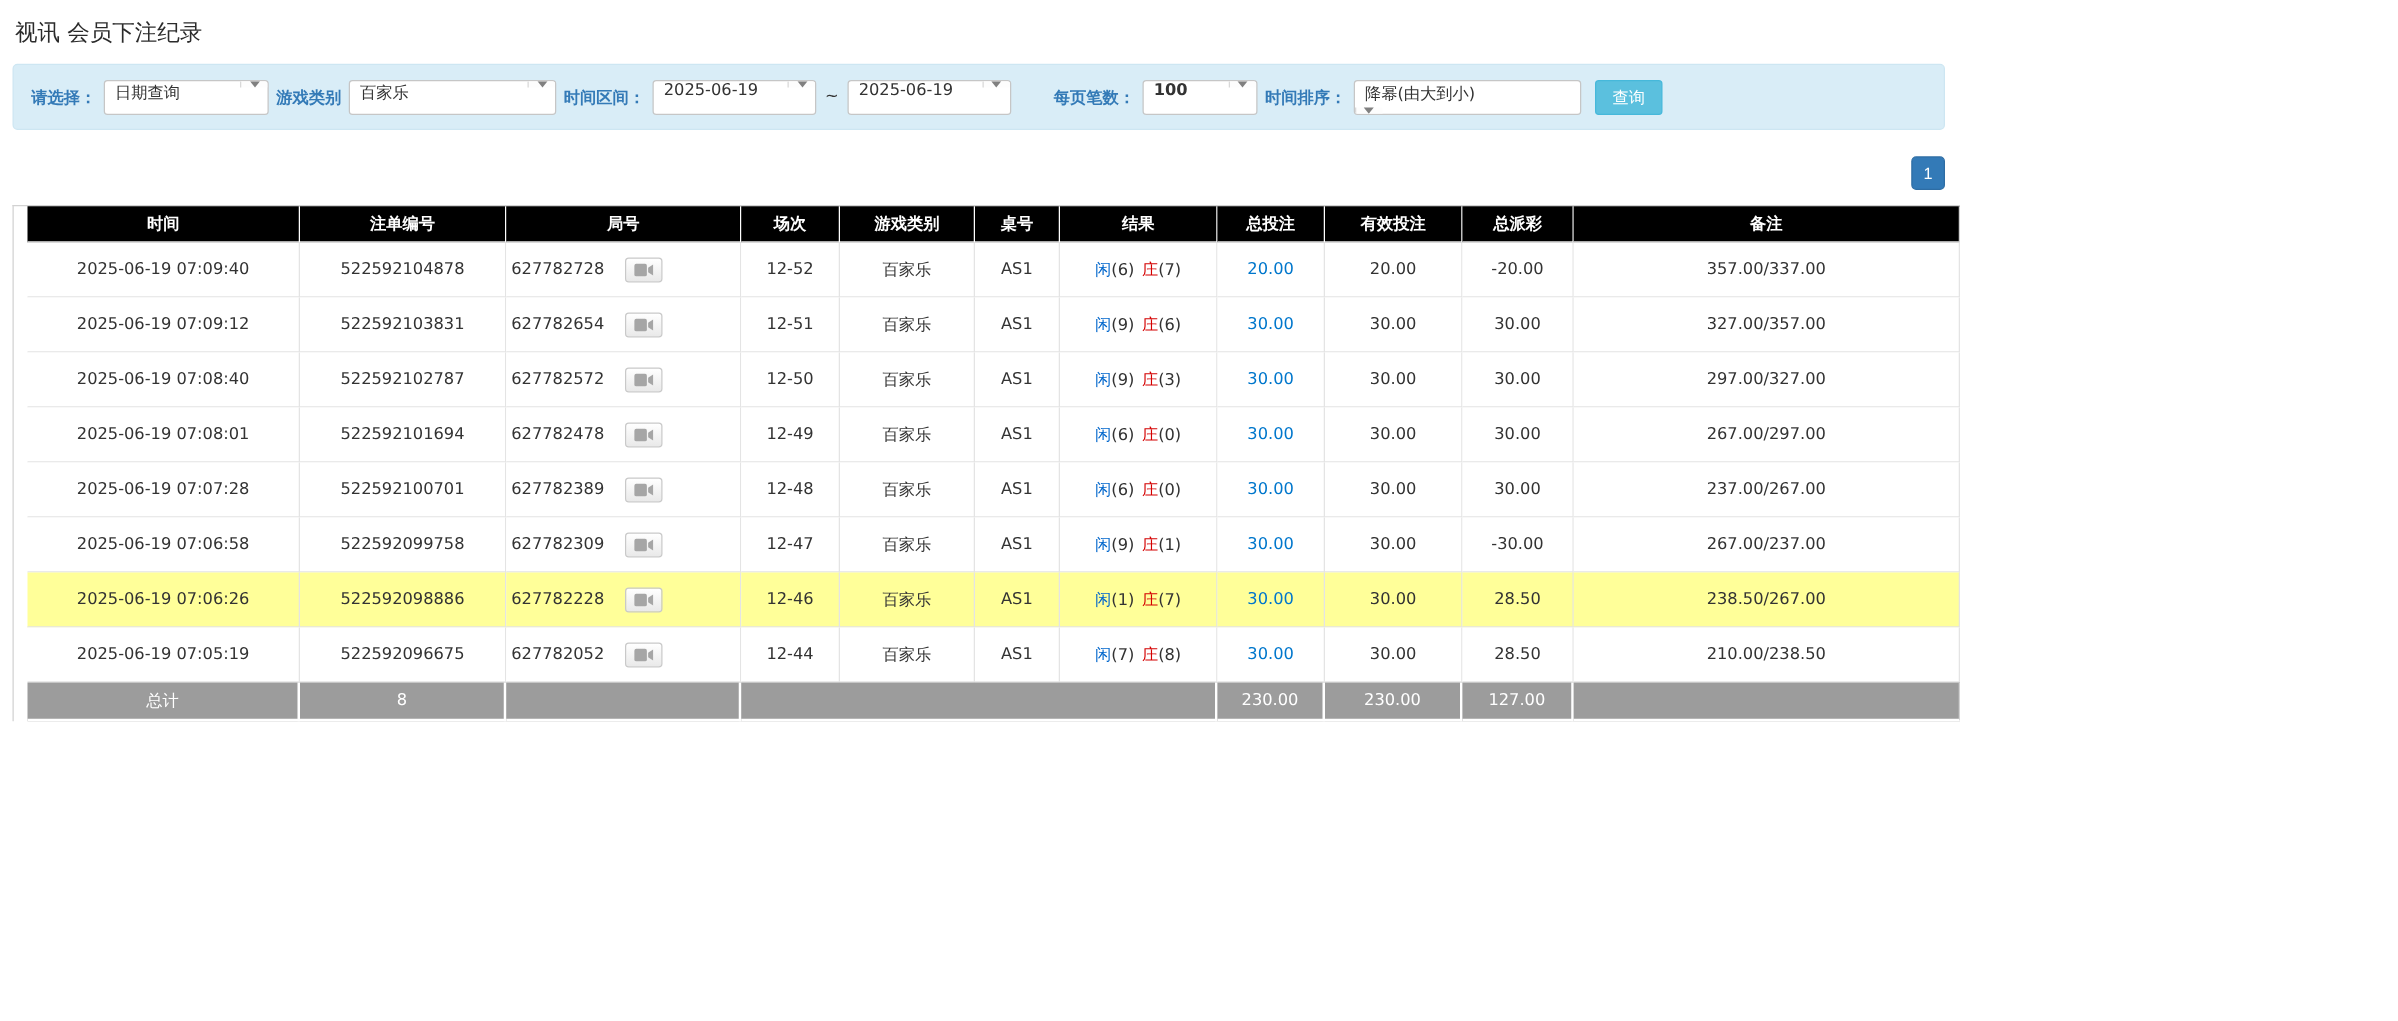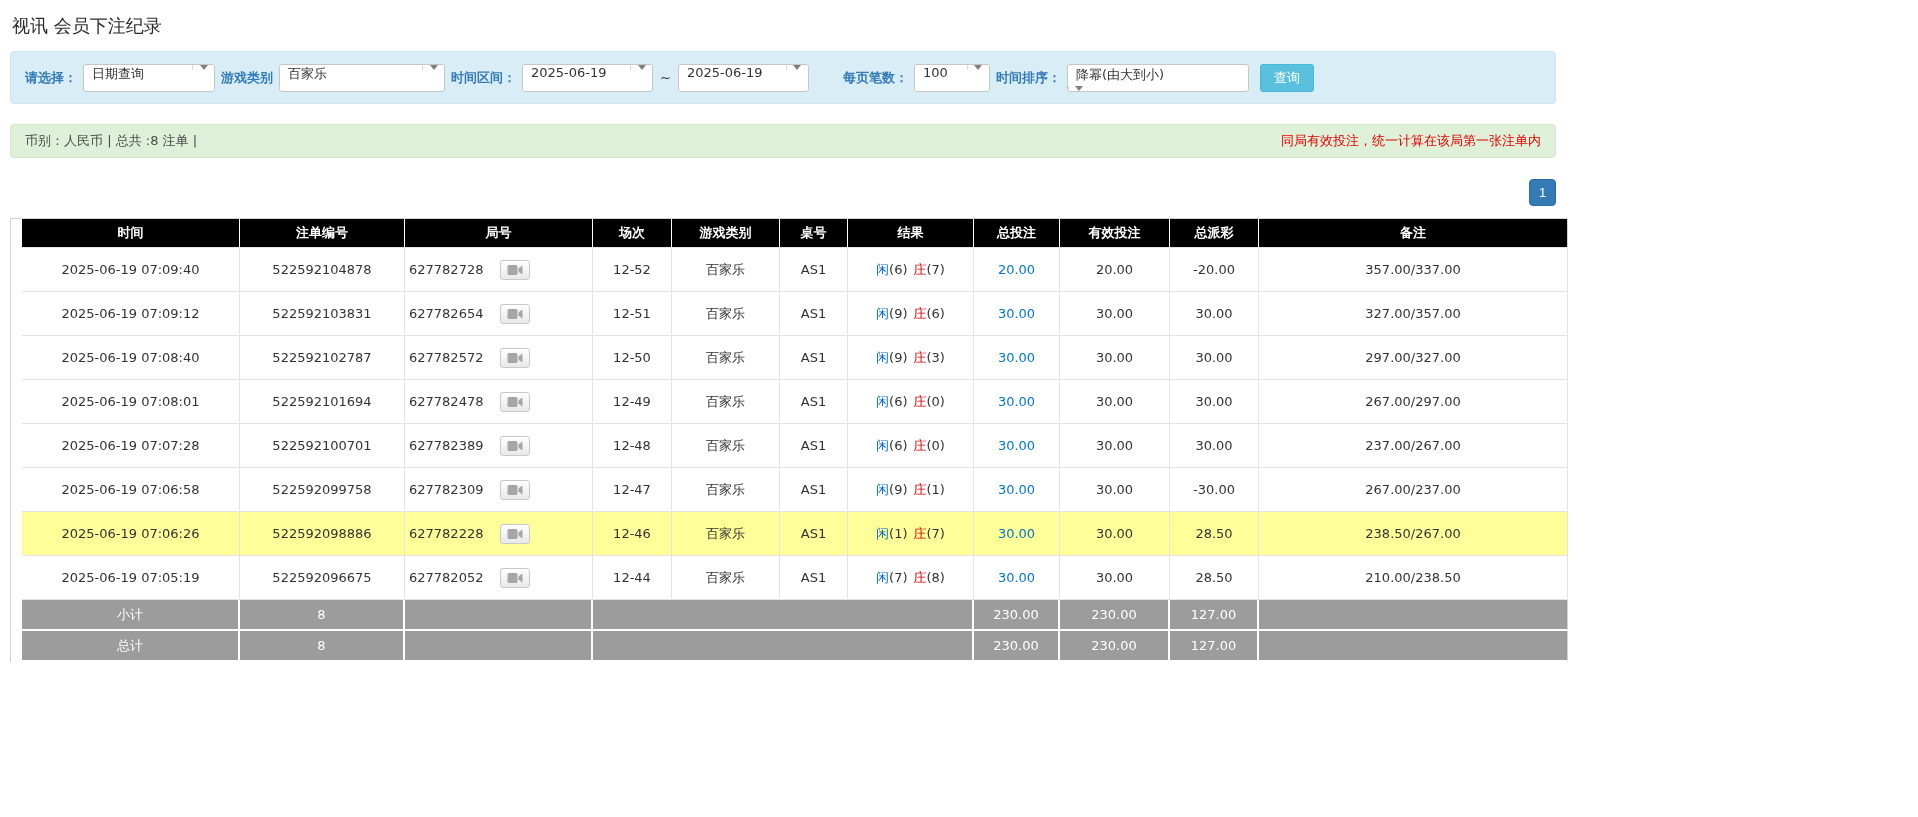--- a/index.html
+++ b/index.html
@@ -23,21 +23,21 @@
   .combo {
     display:flex; align-items:flex-start; background:#fff;
     border:1px solid #c6c6c6; border-radius:3px; height:28px; overflow:hidden;
   }
   .combo-text { display:flex; align-items:center; padding:0 8px; flex:1; color:#333; white-space:nowrap; }
   .combo-arrow { width:22px; border-left:1px solid #d8d8d8; background:#fdfdfd; display:flex; align-items:center; justify-content:center; cursor:pointer; }
   .caret { width:0; height:0; border-left:4px solid transparent; border-right:4px solid transparent; border-top:5px solid #808080; }
   .w-qtype { width:132px; }
   .w-game  { width:166px; }
   .w-date  { width:131px; }
-  .w-size  { width:76px; }
+  .w-size  { width:92px;font-weight:bold; }
   .w-sort  { width:182px;flex-direction:column; }
   .gap-lg  { margin-left:28px; }
   .query-btn {
     background:#5bc0de; border:1px solid #46b8da; color:#fff; border-radius:3px;
     padding:6px 13px; font-size:13px; cursor:pointer; margin-left:5px; line-height:1;
     height:28px;
   }
 
   
   .summary-bar {
@@ -137,24 +137,20 @@
     <div class="combo w-sort">
       <span class="combo-text">降幂(由大到小)</span>
       <span class="combo-arrow">
           <i class="caret"></i>
         </span>
     </div>
 
     <button class="query-btn">查询</button>
   </div>
 
-  <div class="summary-bar">
-    <span class="summary-left">币别：人民币 | 总共 :8 注单 |</span>
-    <span class="summary-right">同局有效投注，统一计算在该局第一张注单内</span>
-  </div>
 
   <div class="pagination">
     <button class="page-btn">1</button>
   </div>
 
   <table class="records">
     <colgroup>
       <col style="width:218px">
         <col style="width:165px">
         <col style="width:188px">
@@ -395,30 +391,20 @@
     <td>
       <a class="bet-link">30.00</a>
     </td>
     <td>30.00</td>
     <td>28.50</td>
     <td>210.00/238.50</td>
   </tr>
       </tbody>
     <tfoot>
       <tr>
-        <td>小计</td>
-        <td>8</td>
-        <td></td>
-        <td colspan="4"></td>
-        <td>230.00</td>
-        <td>230.00</td>
-        <td>127.00</td>
-        <td></td>
-      </tr>
-      <tr>
         <td>总计</td>
         <td>8</td>
         <td></td>
         <td colspan="4"></td>
         <td>230.00</td>
         <td>230.00</td>
         <td>127.00</td>
         <td></td>
       </tr>
     </tfoot>

